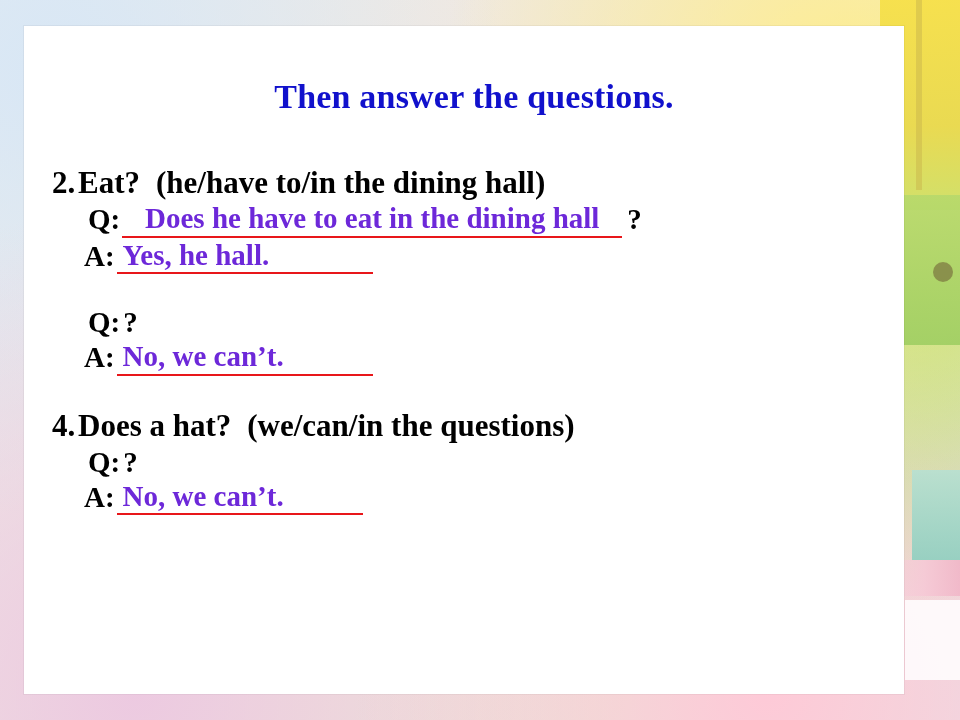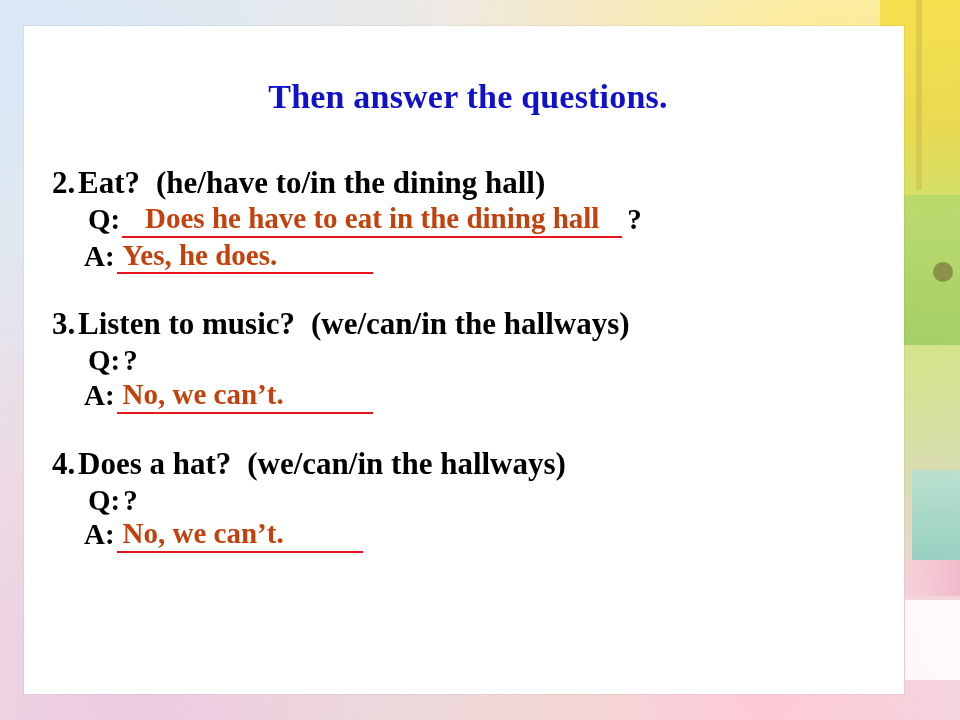--- a/index.html
+++ b/index.html
@@ -69,21 +69,21 @@
     position: absolute;
     left: 24px;
     top: 26px;
     width: 880px;
     height: 668px;
     background: #ffffff;
     box-shadow: 0 0 0 1px rgba(0,0,0,0.04);
   }
   .slide-title {
     position: absolute;
-    left: 4px;
+    left: 10px;
     top: 52px;
     width: 880px;
     text-align: center;
     color: #1111cc;
     font-weight: bold;
     font-size: 34px;
     letter-spacing: 0.2px;
     white-space: nowrap;
   }
   .body-block {
@@ -122,21 +122,21 @@
   .qa-line.indent-q {
     padding-left: 38px;
   }
   .qa-line.indent-a {
     padding-left: 34px;
   }
   .qa-label {
     color: #000000;
   }
   .answer {
-    color: #c2410c;
+    color: #6d28d9;
     border-bottom: 2.5px solid #e8161a;
     display: inline-block;
     text-align: center;
     margin: 0 2px;
     position: relative;
     top: -1px;
   }
   .answer.ans-short {
     text-align: left;
     padding-left: 6px;
@@ -170,45 +170,42 @@
         <div class="prompt-line">
           <span class="prompt-num">2.</span><span>Eat?</span><span class="prompt-cue">(he/have to/in the dining hall)</span>
         </div>
         <div class="qa-line indent-q">
           <span class="qa-label">Q:</span>
           <span class="answer" style="width:500px">Does he have to eat in the dining hall</span>
           <span class="tail">?</span>
         </div>
         <div class="qa-line indent-a">
           <span class="qa-label">A:</span>
-          <span class="answer ans-short" style="width:250px">Yes, he does.</span>
+          <span class="answer ans-short" style="width:250px">Yes, he hall.</span>
         </div>
       </div>
 
       <div class="sp-2"></div>
 
       <div class="item">
-        <div class="prompt-line">
-          <span class="prompt-num">3.</span><span>Listen to music?</span><span class="prompt-cue">(we/can/in the hallways)</span>
-        </div>
         <div class="qa-line indent-q">
           <span class="qa-label">Q:</span>
           <span class="tail">?</span>
         </div>
         <div class="qa-line indent-a">
           <span class="qa-label">A:</span>
           <span class="answer ans-short" style="width:250px">No, we can’t.</span>
         </div>
       </div>
 
       <div class="sp-2"></div>
 
       <div class="item">
         <div class="prompt-line">
-          <span class="prompt-num">4.</span><span>Does a hat?</span><span class="prompt-cue">(we/can/in the hallways)</span>
+          <span class="prompt-num">4.</span><span>Does a hat?</span><span class="prompt-cue">(we/can/in the questions)</span>
         </div>
         <div class="qa-line indent-q">
           <span class="qa-label">Q:</span>
           <span class="tail">?</span>
         </div>
         <div class="qa-line indent-a">
           <span class="qa-label">A:</span>
           <span class="answer ans-short" style="width:240px">No, we can’t.</span>
         </div>
       </div>

